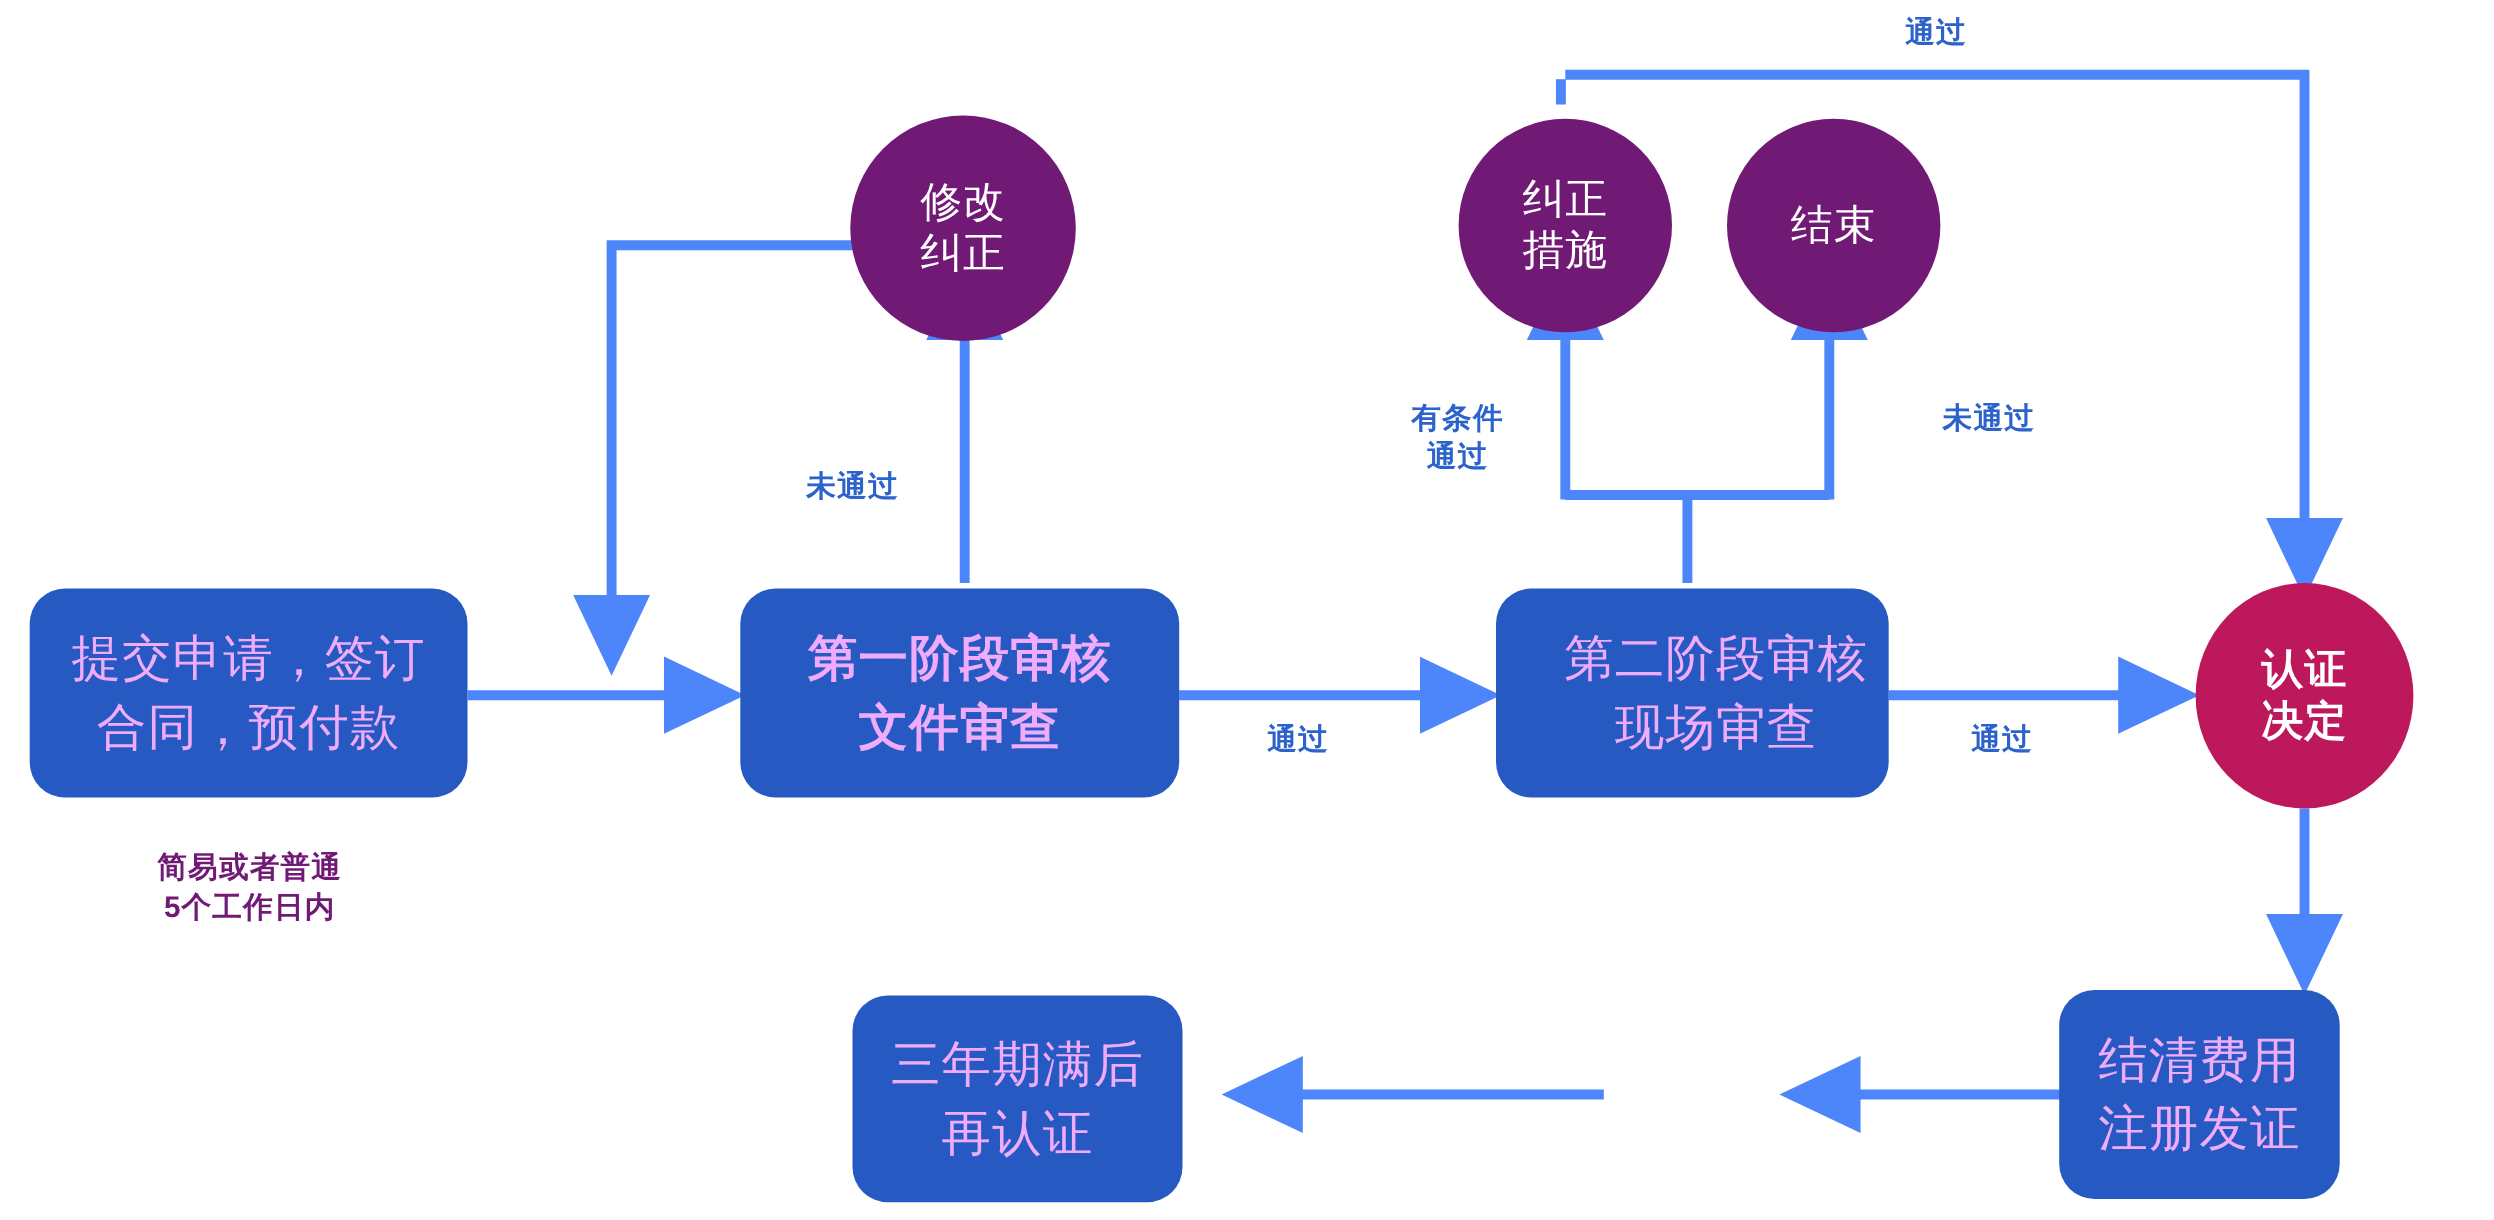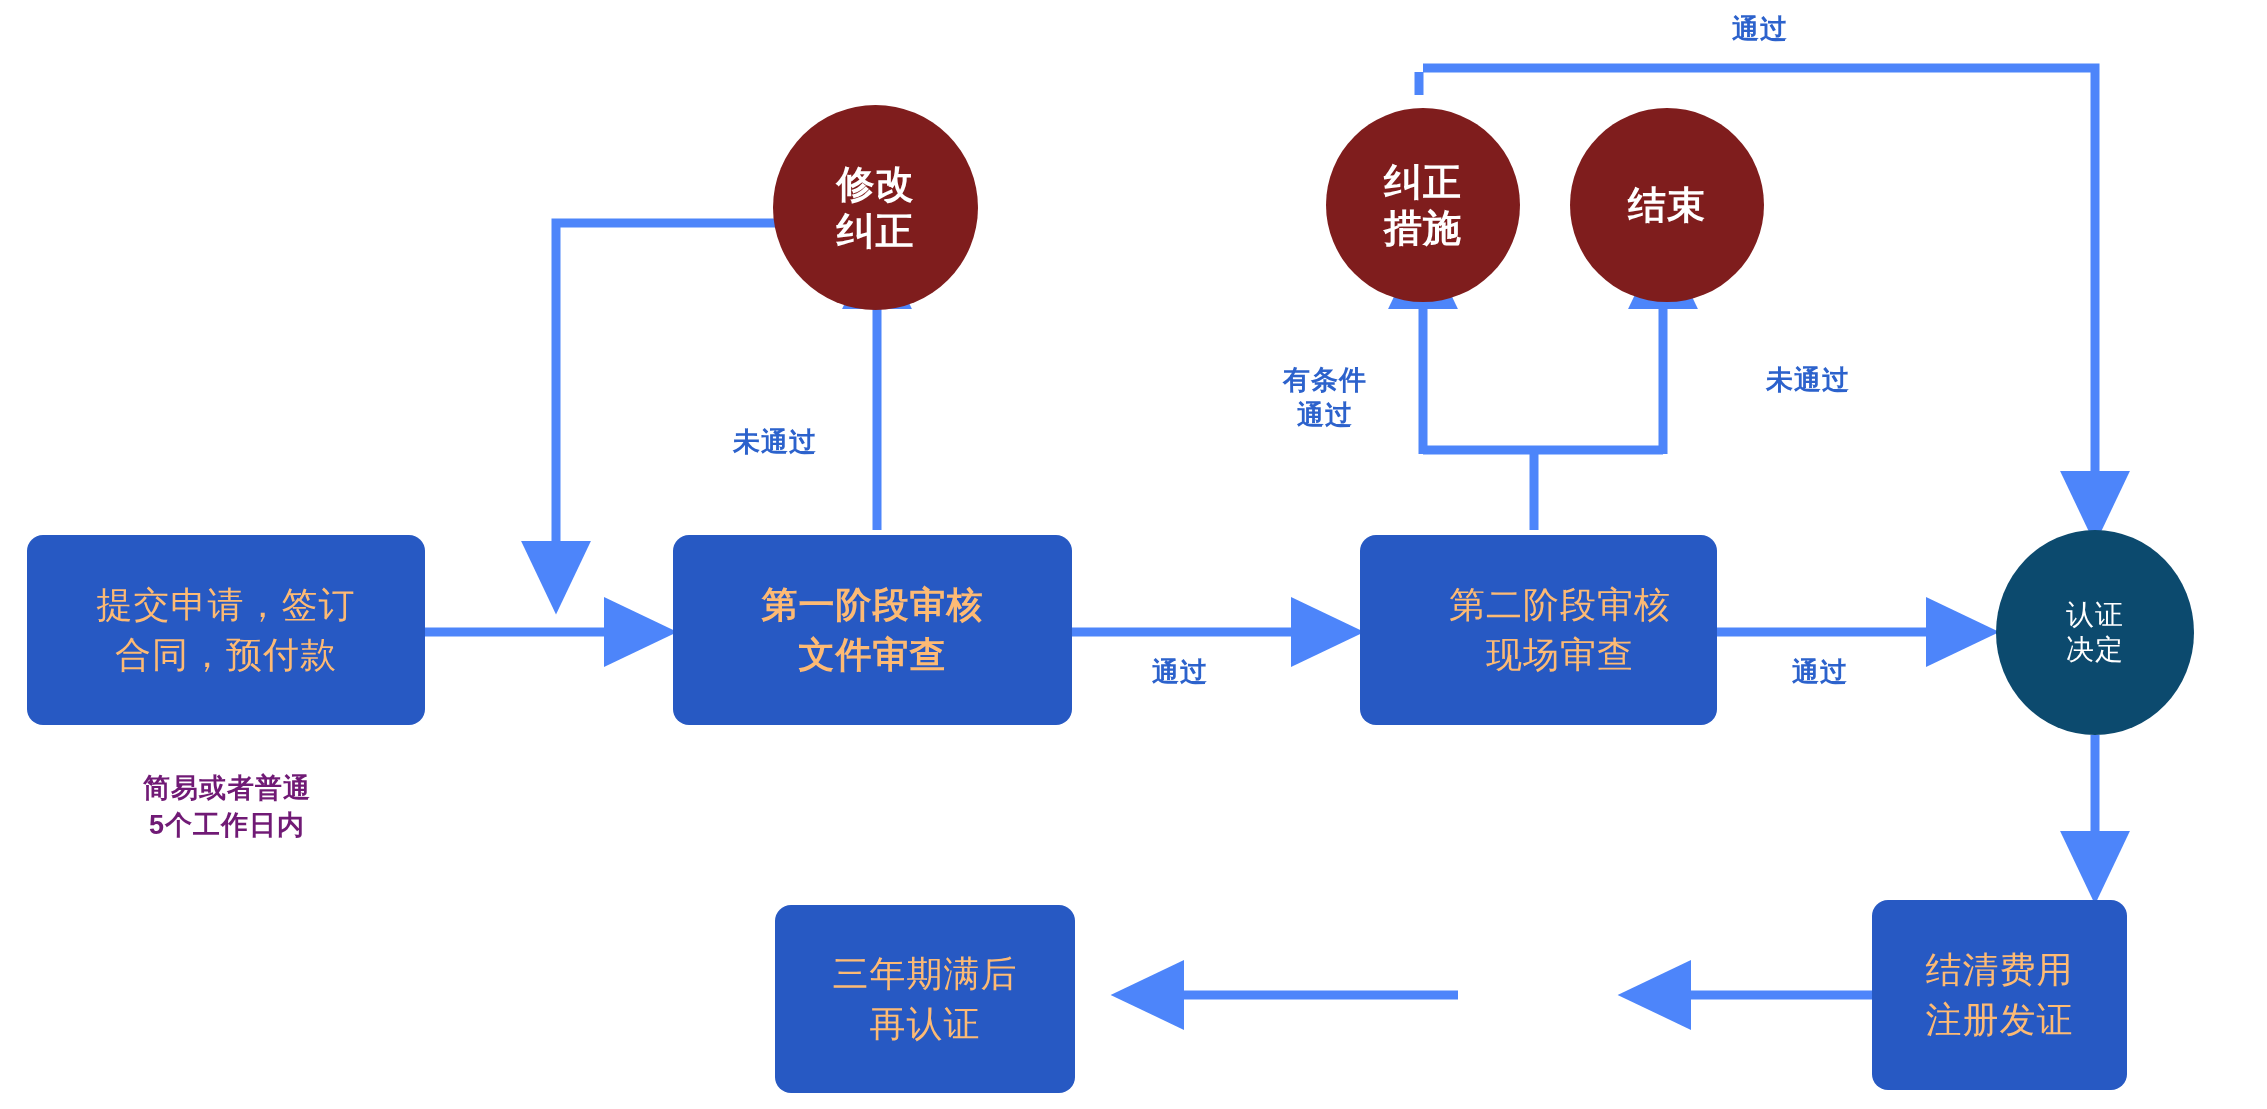--- a/index.html
+++ b/index.html
@@ -1,23 +1,23 @@
 <!DOCTYPE html>
 <html><head>
 <meta charset="utf-8">
 <style>
   html,body{margin:0;padding:0;background:#ffffff;}
   body{font-family:"Liberation Sans","DejaVu Sans",sans-serif;}
   #stage{position:relative;width:2267px;height:1109px;background:#ffffff;overflow:hidden;}
   svg.edges{position:absolute;left:0;top:0;width:2267px;height:1109px;}
 
   .node{position:absolute;display:flex;align-items:center;justify-content:center;text-align:center;box-sizing:border-box;}
-  .box{background:#2759c3;border-radius:16px;color:#fdba74;font-size:36px;line-height:1.38;font-weight:400;letter-spacing:1px;}
-  .circle{background:#7f1d1d;border-radius:50%;color:#ffffff;font-size:38px;line-height:1.22;font-weight:bold;letter-spacing:1px;}
-  .ellipse{background:#0c4a6e;border-radius:50%;color:#ffffff;font-size:28px;line-height:1.22;font-weight:normal;letter-spacing:1px;}
+  .box{background:#2759c3;border-radius:32px;color:#f0abfc;font-size:45px;line-height:1.38;font-weight:400;letter-spacing:1px;}
+  .circle{background:#701a75;border-radius:50%;color:#ffffff;font-size:38px;line-height:1.22;font-weight:normal;letter-spacing:1px;}
+  .ellipse{background:#be185d;border-radius:50%;color:#ffffff;font-size:38px;line-height:1.22;font-weight:bold;letter-spacing:1px;}
 
   .edge-label{position:absolute;color:#2c62cc;font-size:27px;font-weight:bold;line-height:1.3;text-align:center;white-space:pre-line;letter-spacing:1px;}
   .note{position:absolute;color:#701a75;font-size:27px;font-weight:bold;line-height:1.38;text-align:center;white-space:pre-line;letter-spacing:1px;}
 </style>
 </head>
 <body>
 
 <div id="stage">
 
   <svg class="edges" viewBox="0 0 2267 1109" xmlns="http://www.w3.org/2000/svg">

